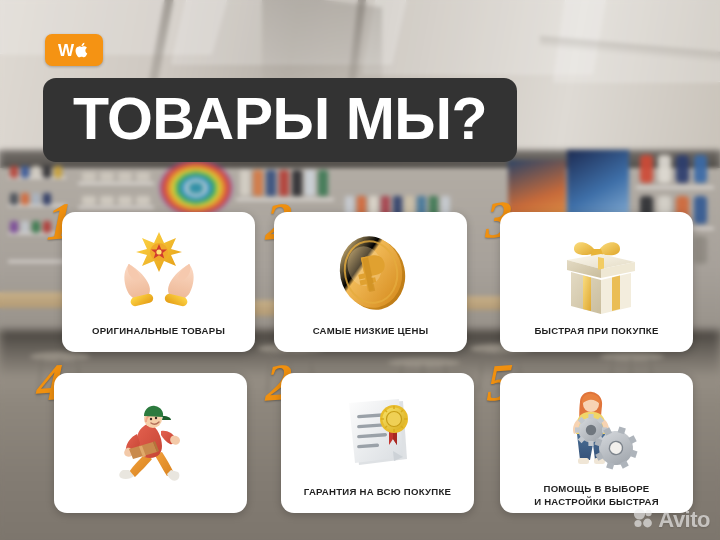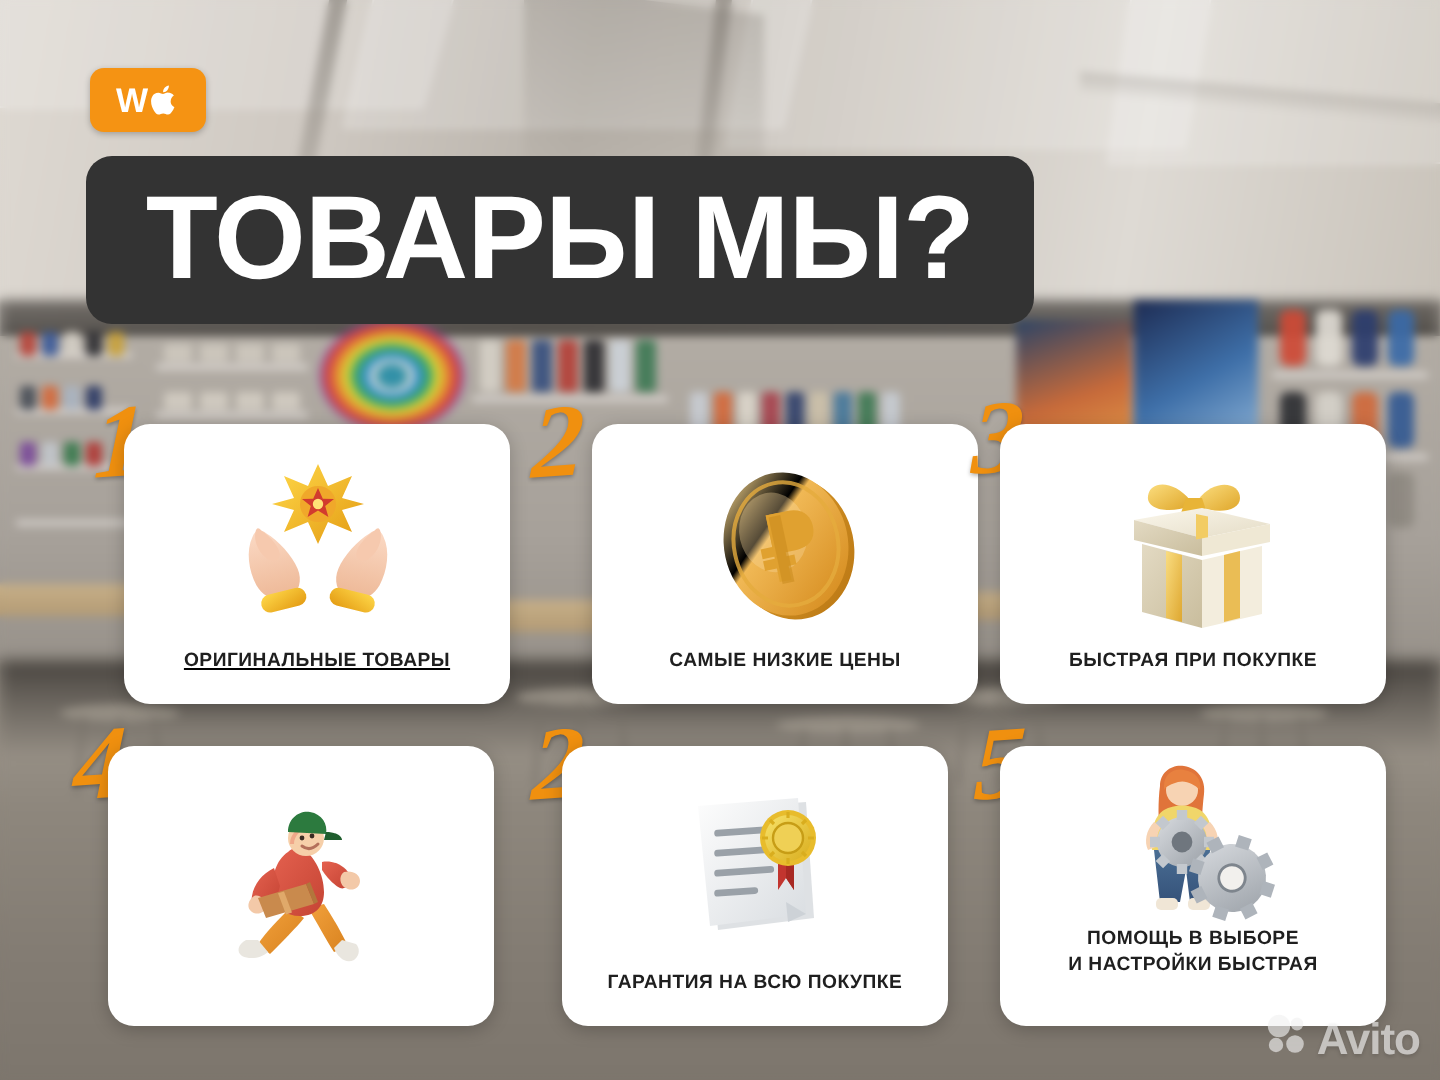--- a/index.html
+++ b/index.html
@@ -224,21 +224,21 @@
   .card-label {
     width: 100%;
     padding: 0 6px 14px 6px;
     text-align: center;
     color: #1f1f1f;
     font-size: 9.6px;
     font-weight: bold;
     letter-spacing: 0.25px;
     line-height: 1.35;
   }
-  .card-label.two-line { padding-bottom: 23px; }
+  .card-label.two-line { padding-bottom: 4px; }
 
   
   .card-num {
     position: absolute;
     color: #f0900f;
     font-family: "Liberation Serif", "DejaVu Serif", serif;
     font-style: italic;
     font-weight: bold;
     font-size: 52px;
     line-height: 1;
@@ -409,21 +409,21 @@
         <path fill="#ffffff" d="M13.9 6.1c.8-1 1.3-2.3 1.2-3.7-1.2.05-2.6.8-3.4 1.8-.7.8-1.4 2.2-1.2 3.5 1.3.1 2.6-.7 3.4-1.6z"></path>
       </svg>
     </span>
   </div>
 
   <div id="title-box">
     <span id="title-text">ТОВАРЫ МЫ?</span>
   </div>
 
   <div class="card-num" style="left:47px; top:196px;">1</div>
-  <div class="card" style="left:62px; top:212px;text-decoration:underline;">
+  <div class="card" style="left:62px; top:212px;">
     <div class="card-figure">
       <svg class="illus" width="104" height="84" viewBox="0 0 104 84" aria-hidden="true">
         <defs>
           <linearGradient id="skin1" x1="0" y1="0" x2="0" y2="1">
             <stop offset="0" stop-color="#fbd9c4"></stop>
               <stop offset="1" stop-color="#edb795"></stop>
           </linearGradient>
           <linearGradient id="gold1" x1="0" y1="0" x2="1" y2="1">
             <stop offset="0" stop-color="#ffd94a"></stop>
               <stop offset="1" stop-color="#e39a12"></stop>
@@ -447,21 +447,21 @@
           <path fill="url(#skin1)" d="M6,6 C1,12 0,22 2,30 C4,37 10,41 16,40 C22,39 25,33 24,27 C23,20 18,11 13,6 C11,3 8,3 6,6 Z"></path>
           <path fill="#f6c9ae" d="M8,4 C6,8 7,14 10,18 C12,21 16,21 17,18 C18,14 14,7 11,4 C10,2 9,2 8,4 Z"></path>
           <rect x="2" y="36" width="23" height="9" rx="4.5" fill="url(#gold1)"></rect>
         </g>
       </svg>
     </div>
     <div class="card-label">ОРИГИНАЛЬНЫЕ ТОВАРЫ</div>
   </div>
 
   <div class="card-num" style="left:266px; top:196px;">2</div>
-  <div class="card" style="left:296px; top:212px;">
+  <div class="card" style="left:274px; top:212px;">
     <div class="card-figure">
       <svg class="illus" width="86" height="86" viewBox="0 0 86 86" aria-hidden="true">
         <defs>
           <linearGradient id="coinG" x1="0.1" y1="0" x2="0.9" y2="1">
             <stop offset="0" stop-color="#f8d68c"></stop>
             <stop offset="0.35" stop-color="#efb košs"></stop>
             <stop offset="0.4" stop-color="#f0b855"></stop>
             <stop offset="1" stop-color="#d4891b"></stop>
           </linearGradient>
           <linearGradient id="coinEdge" x1="0" y1="0" x2="1" y2="1">

